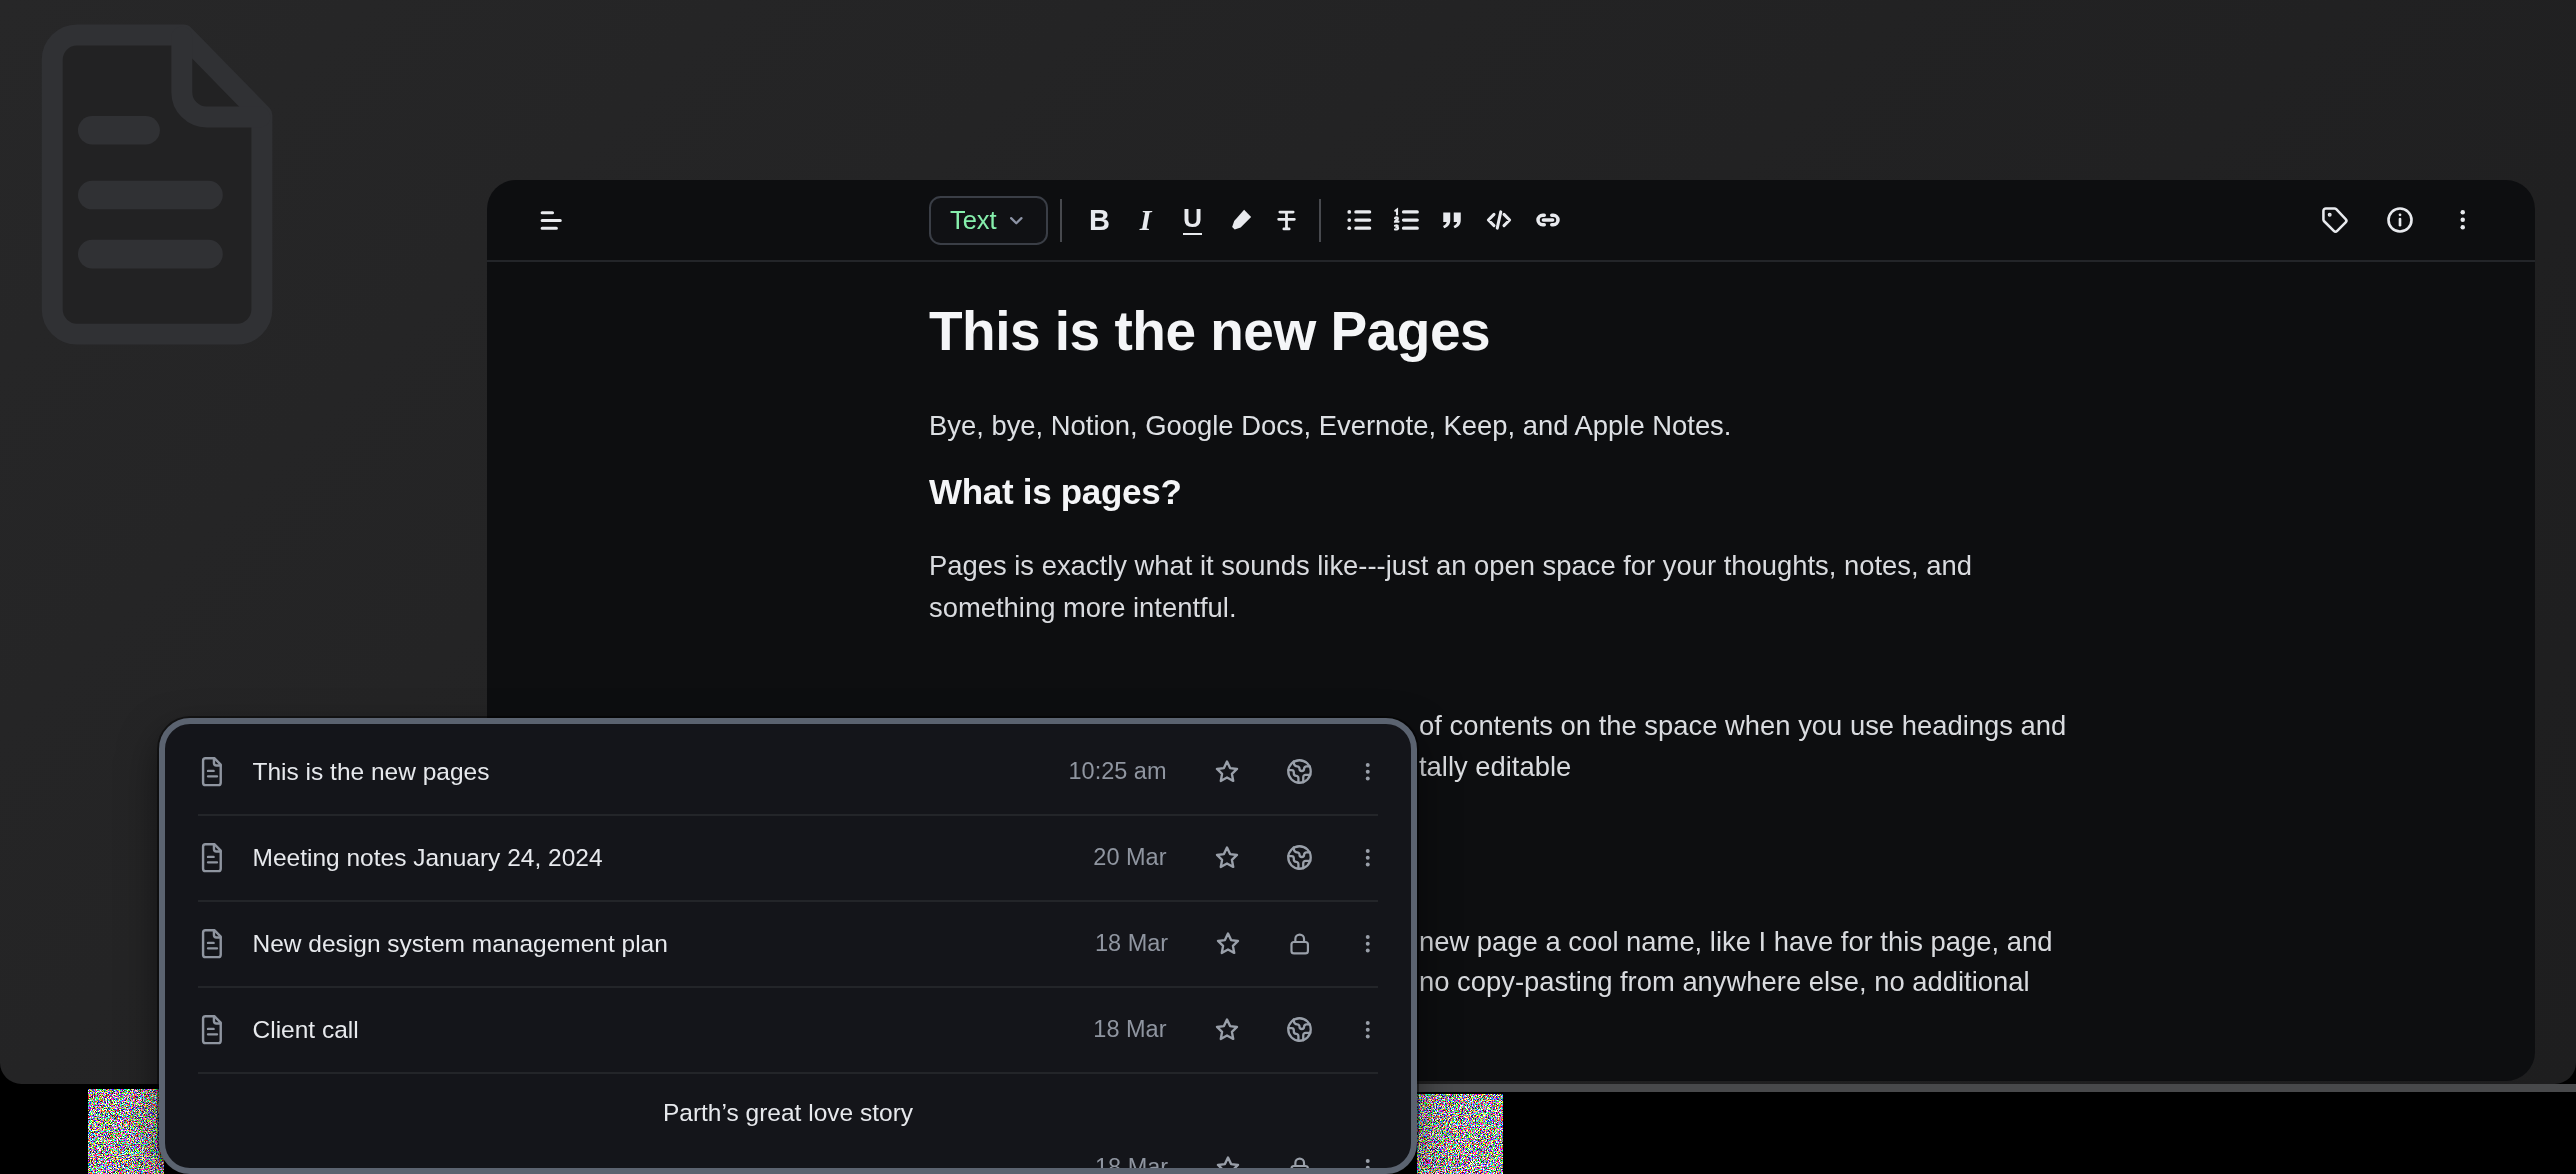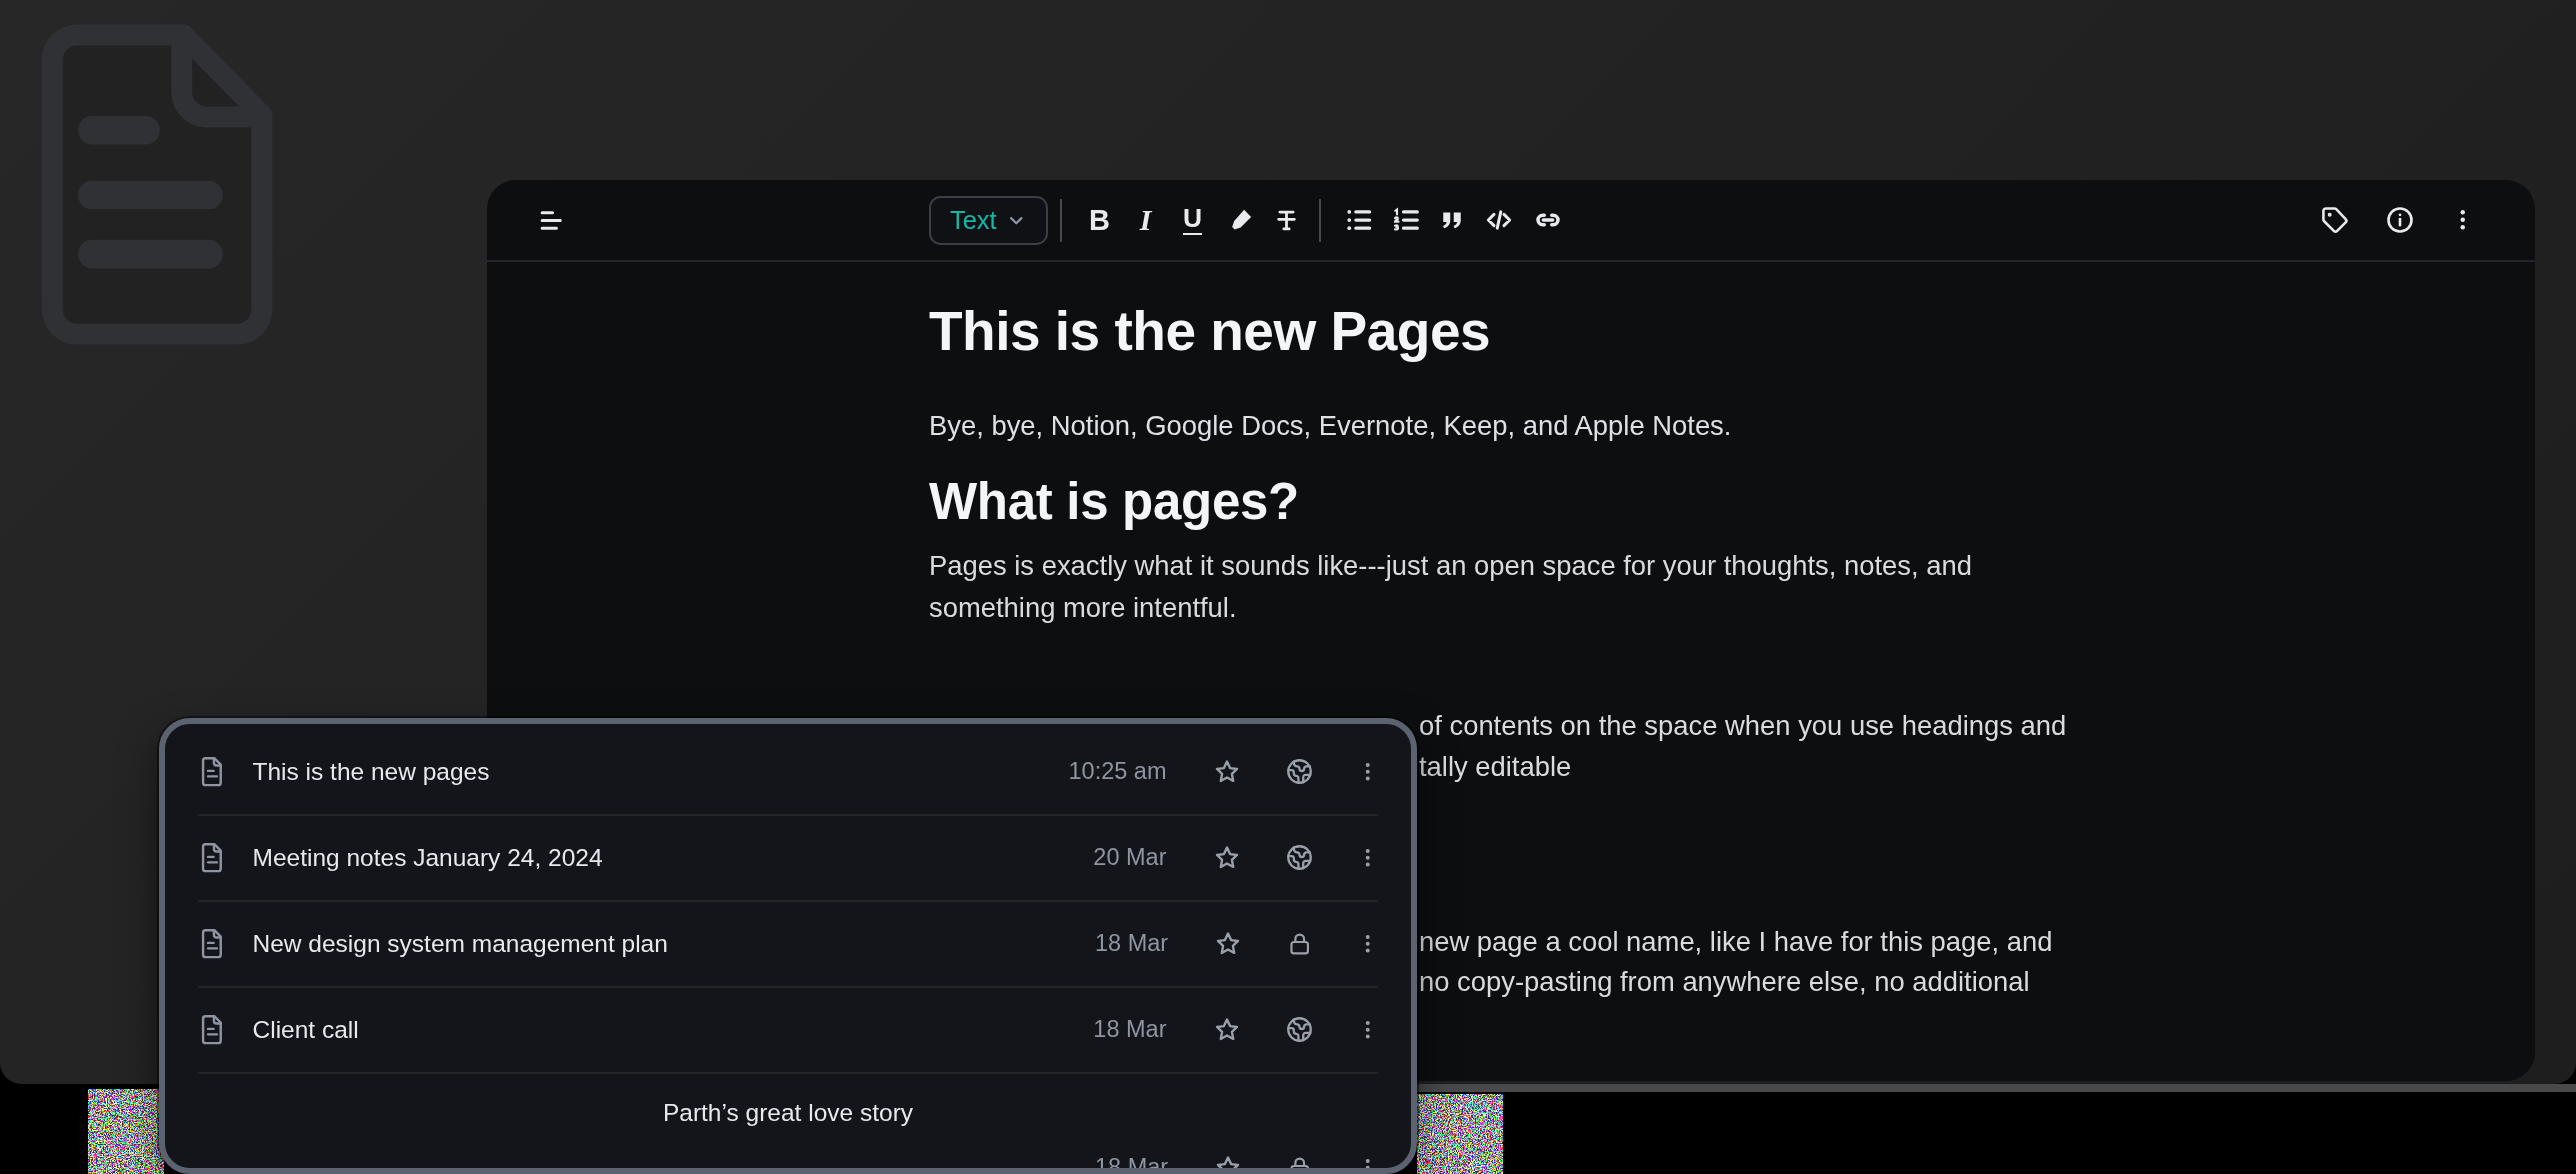--- a/index.html
+++ b/index.html
@@ -17,29 +17,29 @@
   .noise-right{left:1417px;top:1094px;width:86px;height:81px;}
   
   .editor{position:absolute;left:487px;top:180px;width:2048px;height:901px;background:#0d0e10;
           border-radius:29px;}
   .toolbar{position:absolute;left:0;top:0;width:100%;height:80px;border-bottom:2px solid #232529;}
   .tbtn{position:absolute;top:0;height:80px;display:flex;align-items:center;justify-content:center;
         color:#e8eaee;cursor:pointer;}
   .tsep{position:absolute;top:18.6px;width:2px;height:43px;background:#47494e;}
   .text-dropdown{position:absolute;left:442px;top:15.7px;width:119px;height:49px;border:2px solid #3a3e46;
                  border-radius:11.7px;display:flex;align-items:center;justify-content:center;gap:9.8px;
-                 color:#14b8a6;font-size:25.5px;box-sizing:border-box;background:#101114;}
+                 color:#86efac;font-size:25.5px;box-sizing:border-box;background:#101114;}
   .glyph-b{font-size:29px;font-weight:900;}
   .glyph-i{font-size:30px;font-style:italic;font-family:"Liberation Serif",serif;font-weight:700;}
   .glyph-u{font-size:26.4px;font-weight:700;border-bottom:2.9px solid #e8eaee;line-height:1.05;}
   .toolbar-right{position:absolute;right:53px;top:0;height:80px;display:flex;align-items:center;gap:21.5px;color:#d8dbe0;}
   
   .docline{position:absolute;white-space:nowrap;color:#d9dbdf;font-size:27.4px;}
   .doc-h1{color:#f4f5f7;font-size:55px;font-weight:700;letter-spacing:-0.5px;}
-  .doc-h2{color:#f4f5f7;font-size:51px;font-weight:700;letter-spacing:-0.3px;}
+  .doc-h2{color:#f4f5f7;font-size:35px;font-weight:700;letter-spacing:-0.3px;}
   .doc-sub{color:#dde0e4;}
   
   .pages-panel{position:absolute;left:159px;top:718px;width:1258px;height:456px;box-sizing:border-box;
                background:#14151a;border:6.9px solid #5b6370;border-radius:31px;overflow:hidden;z-index:5;
                box-shadow:0 0 0 2px rgba(0,0,0,.45), 0 17.6px 39px rgba(0,0,0,.5);}
   .rows{position:absolute;left:0;top:5.9px;width:100%;}
   .prow{height:84px;margin:0 33px;display:flex;align-items:center;gap:25.5px;border-bottom:2px solid #232529;}
   .prow:last-child{border-bottom:none;flex-direction:column;}
   .prow .title{color:#e7e9ed;font-size:24.5px;}
   .row-right{margin-left:auto;display:flex;align-items:center;gap:43px;color:#9aa0aa;}

